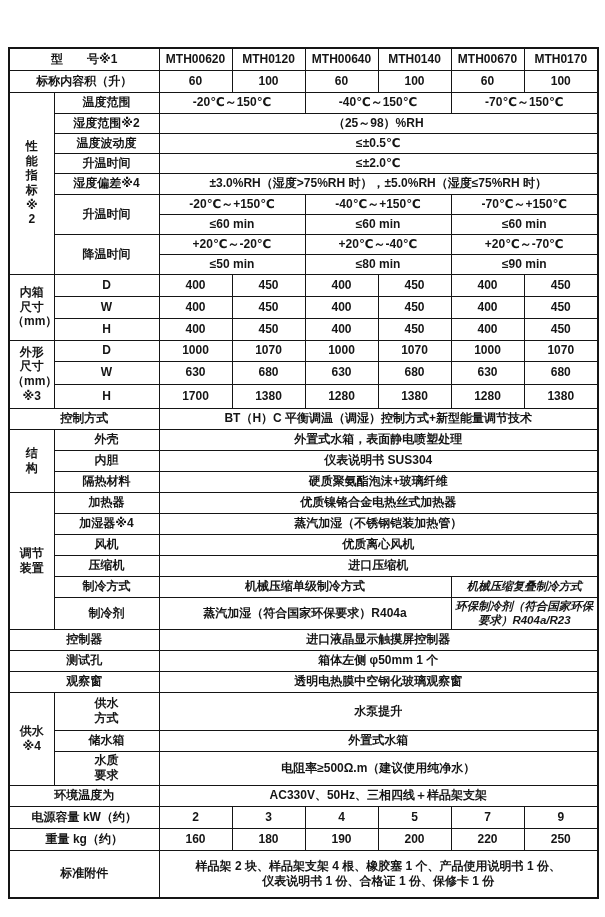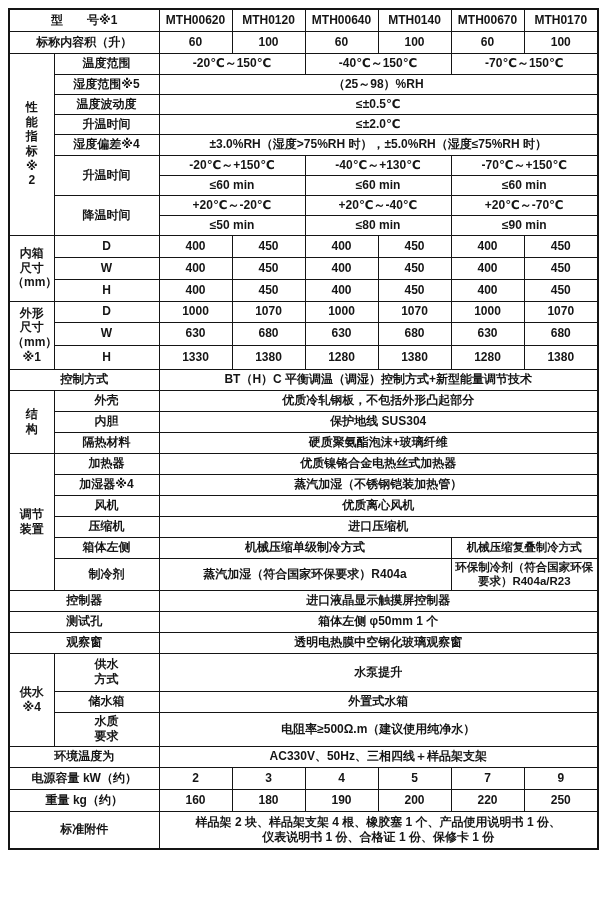--- a/index.html
+++ b/index.html
@@ -3,40 +3,40 @@
 <meta charset="utf-8">
 <style>
   * { box-sizing: border-box; }
   html, body {
     margin: 0; padding: 0;
     width: 605px; height: 917px;
     background: #ffffff;
     overflow: hidden;
     font-family: "Liberation Sans", "DejaVu Sans", sans-serif;
   }
-  .sheet { padding: 8px 0 0 8px; }
+  .sheet { padding: 8px 0 0 8px; margin-top: 39px; }
   table.spec {
     border-collapse: collapse;
     table-layout: fixed;
     width: 589px;
     border: 2px solid #151515;
   }
   td {
     border: 1px solid #151515;
     font-weight: 700;
     font-size: 12px;
     line-height: 1.22;
     color: #151515;
     text-align: center;
     vertical-align: middle;
     padding: 1px 2px;
     white-space: pre-line;
     overflow: hidden;
   }
-  td.small { font-size: 11.5px; }
+  td.small { font-size: 11.5px; font-style: italic; }
   .footnotes {
     margin: 9px 0 0 221px;
     font-weight: 700;
     font-size: 10.5px;
     line-height: 13px;
     color: #151515;
     white-space: nowrap;
   }
 </style>
 </head>
@@ -82,39 +82,39 @@
 指
 标
 ※
 2</td>
       <td>温度范围</td>
       <td colspan="2">-20℃～150℃</td>
       <td colspan="2">-40℃～150℃</td>
       <td colspan="2">-70℃～150℃</td>
     </tr>
     <tr style="height:20px">
-      <td>湿度范围※5</td>
+      <td>湿度范围※2</td>
       <td colspan="6">（25～98）%RH</td>
     </tr>
     <tr style="height:20px">
       <td>温度波动度</td>
       <td colspan="6">≤±0.5℃</td>
     </tr>
     <tr style="height:20px">
       <td>升温时间</td>
       <td colspan="6">≤±2.0℃</td>
     </tr>
     <tr style="height:21px">
       <td>湿度偏差※4</td>
       <td colspan="6">±3.0%RH（湿度&gt;75%RH 时），±5.0%RH（湿度≤75%RH 时）</td>
     </tr>
     <tr style="height:20px">
       <td rowspan="2">升温时间</td>
       <td colspan="2">-20℃～+150℃</td>
-      <td colspan="2">-40℃～+130℃</td>
+      <td colspan="2">-40℃～+150℃</td>
       <td colspan="2">-70℃～+150℃</td>
     </tr>
     <tr style="height:20px">
       <td colspan="2">≤60 min</td>
       <td colspan="2">≤60 min</td>
       <td colspan="2">≤60 min</td>
     </tr>
     <tr style="height:20px">
       <td rowspan="2">降温时间</td>
       <td colspan="2">+20℃～-20℃</td>
@@ -155,62 +155,62 @@
       <td>400</td>
       <td>450</td>
       <td>400</td>
       <td>450</td>
     </tr>
 
     <tr style="height:21px">
       <td rowspan="3">外形
 尺寸
 （mm）
-※1</td>
+※3</td>
       <td>D</td>
       <td>1000</td>
       <td>1070</td>
       <td>1000</td>
       <td>1070</td>
       <td>1000</td>
       <td>1070</td>
     </tr>
     <tr style="height:23px">
       <td>W</td>
       <td>630</td>
       <td>680</td>
       <td>630</td>
       <td>680</td>
       <td>630</td>
       <td>680</td>
     </tr>
     <tr style="height:24px">
       <td>H</td>
-      <td>1330</td>
+      <td>1700</td>
       <td>1380</td>
       <td>1280</td>
       <td>1380</td>
       <td>1280</td>
       <td>1380</td>
     </tr>
 
     <tr style="height:21px">
       <td colspan="2">控制方式</td>
       <td colspan="6">BT（H）C 平衡调温（调湿）控制方式+新型能量调节技术</td>
     </tr>
 
     <tr style="height:21px">
       <td rowspan="3">结
 构</td>
       <td>外壳</td>
-      <td colspan="6">优质冷轧钢板，不包括外形凸起部分</td>
+      <td colspan="6">外置式水箱，表面静电喷塑处理</td>
     </tr>
     <tr style="height:21px">
       <td>内胆</td>
-      <td colspan="6">保护地线 SUS304</td>
+      <td colspan="6">仪表说明书 SUS304</td>
     </tr>
     <tr style="height:21px">
       <td>隔热材料</td>
       <td colspan="6">硬质聚氨酯泡沫+玻璃纤维</td>
     </tr>
 
     <tr style="height:21px">
       <td rowspan="6">调节
 装置</td>
       <td>加热器</td>
@@ -222,21 +222,21 @@
     </tr>
     <tr style="height:21px">
       <td>风机</td>
       <td colspan="6">优质离心风机</td>
     </tr>
     <tr style="height:21px">
       <td>压缩机</td>
       <td colspan="6">进口压缩机</td>
     </tr>
     <tr style="height:21px">
-      <td>箱体左侧</td>
+      <td>制冷方式</td>
       <td colspan="4">机械压缩单级制冷方式</td>
       <td colspan="2" class="small">机械压缩复叠制冷方式</td>
     </tr>
     <tr style="height:32px">
       <td>制冷剂</td>
       <td colspan="4">蒸汽加湿（符合国家环保要求）R404a</td>
       <td colspan="2" class="small">环保制冷剂（符合国家环保要求）R404a/R23</td>
     </tr>
 
     <tr style="height:21px">
@@ -285,21 +285,21 @@
     <tr style="height:22px">
       <td colspan="2">重量 kg（约）</td>
       <td>160</td>
       <td>180</td>
       <td>190</td>
       <td>200</td>
       <td>220</td>
       <td>250</td>
     </tr>
 
-    <tr style="height:38px">
+    <tr style="height:48px">
       <td colspan="2">标准附件</td>
       <td colspan="6">样品架 2 块、样品架支架 4 根、橡胶塞 1 个、产品使用说明书 1 份、
 仪表说明书 1 份、合格证 1 份、保修卡 1 份</td>
     </tr>
   </tbody>
     </table>
 
 </div>
 
 </body></html>

